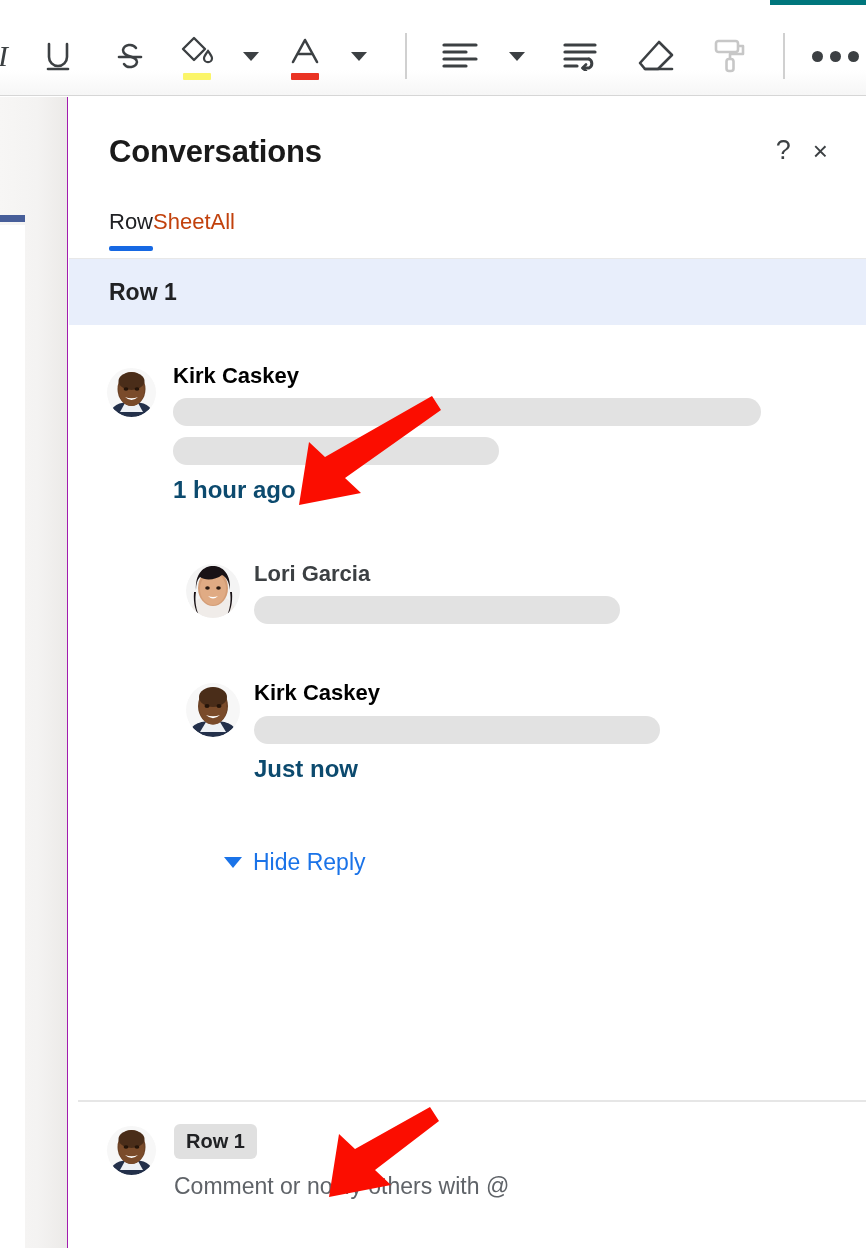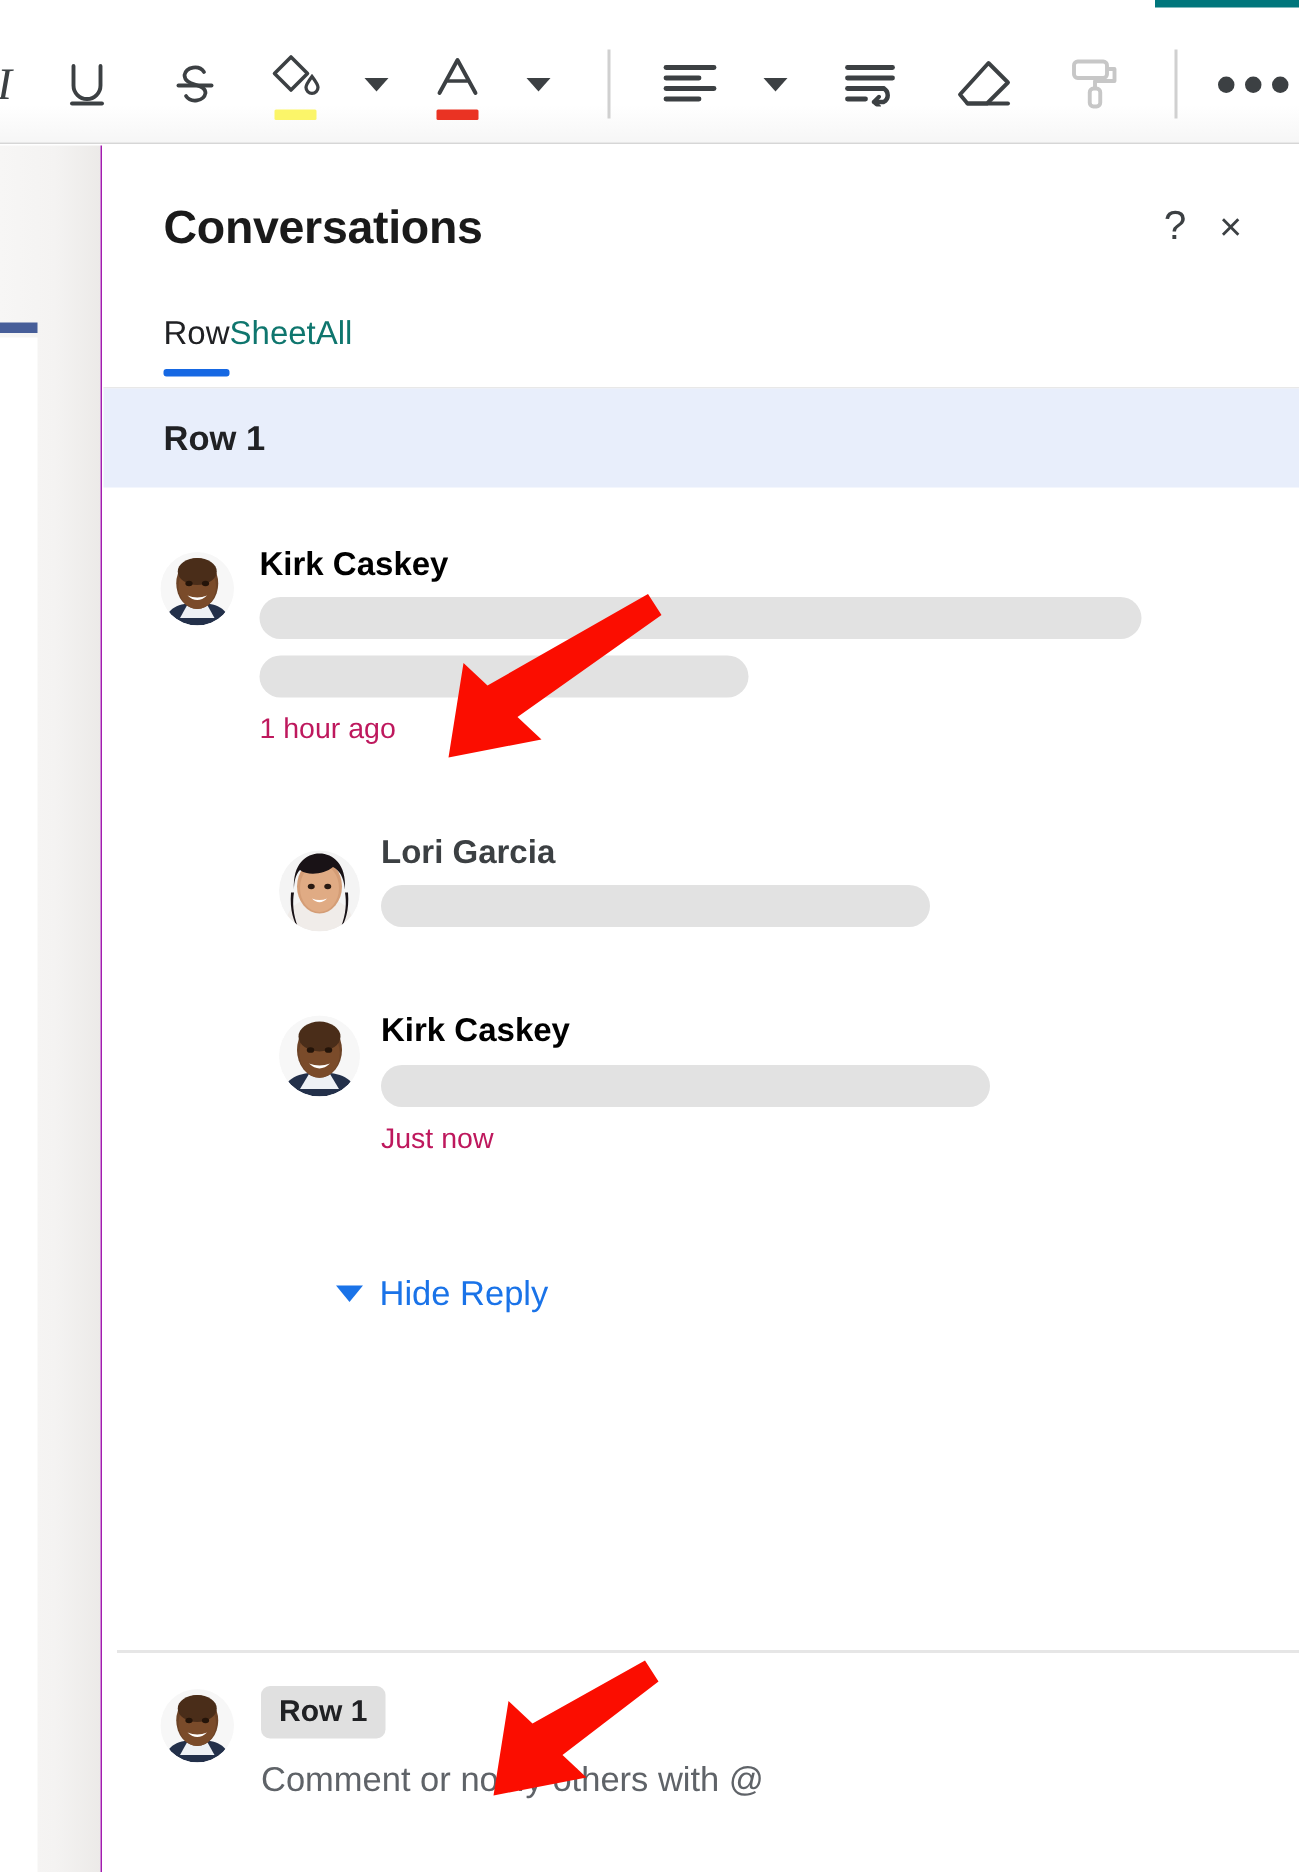--- a/index.html
+++ b/index.html
@@ -168,21 +168,21 @@
   .tabs {
     position: absolute;
     left: 41px;
     top: 112px;
     display: flex;
     align-items: flex-end;
   }
   .tab {
     position: relative;
     font-size: 22px;
-    color: #0f766e;
+    color: #c2410c;
     padding-bottom: 16px;
   }
   .tab.active { color: #202124; }
   .tab.active::after {
     content: "";
     position: absolute;
     left: 0; right: 0; bottom: 0;
     height: 5px;
     background: #1668e3;
     border-radius: 2px;
@@ -259,23 +259,24 @@
     border-radius: 14px;
     height: 28px;
     margin-bottom: 11px;
   }
   .bar.w-a { width: 588px; }
   .bar.w-b { width: 326px; }
   .bar.w-c { width: 366px; }
   .bar.w-d { width: 406px; }
 
   .stamp {
-    font-size: 19px;
-    color: #be185d;
+    font-size: 24px;
+    color: #0c4a6e;
     margin-top: 4px;
+    font-weight: bold;
   }
   .stamp.mt2 { margin-top: 10px; }
 
   .hide-reply {
     position: absolute;
     left: 155px;
     top: 524px;
     display: flex;
     align-items: center;
     gap: 11px;
@@ -504,21 +505,21 @@
           <div class="bar w-b"></div>
           <div class="stamp">1 hour ago</div>
         </div>
       </div>
 
       <div class="hide-reply">
         <span class="tri"></span>
         <span class="txt">Hide Reply</span>
       </div>
 
-      <div class="msg msg-reply" style="margin-top:46px;align-items:center;">
+      <div class="msg msg-reply" style="margin-top:46px;">
         <div class="avatar mid">
           <svg width="54" height="54" viewBox="0 0 54 54" aria-hidden="true">
             <defs>
                 <clipPath id="cl2">
                   <circle cx="27" cy="27" r="27"></circle>
                 </clipPath>
               </defs>
             <g clip-path="url(#cl2)">
               <rect width="54" height="54" fill="#f4f4f4"></rect>
               <path d="M4 54 c0 -16 8 -22 23 -22 s23 6 23 22 z" fill="#f0ece9"></path>

